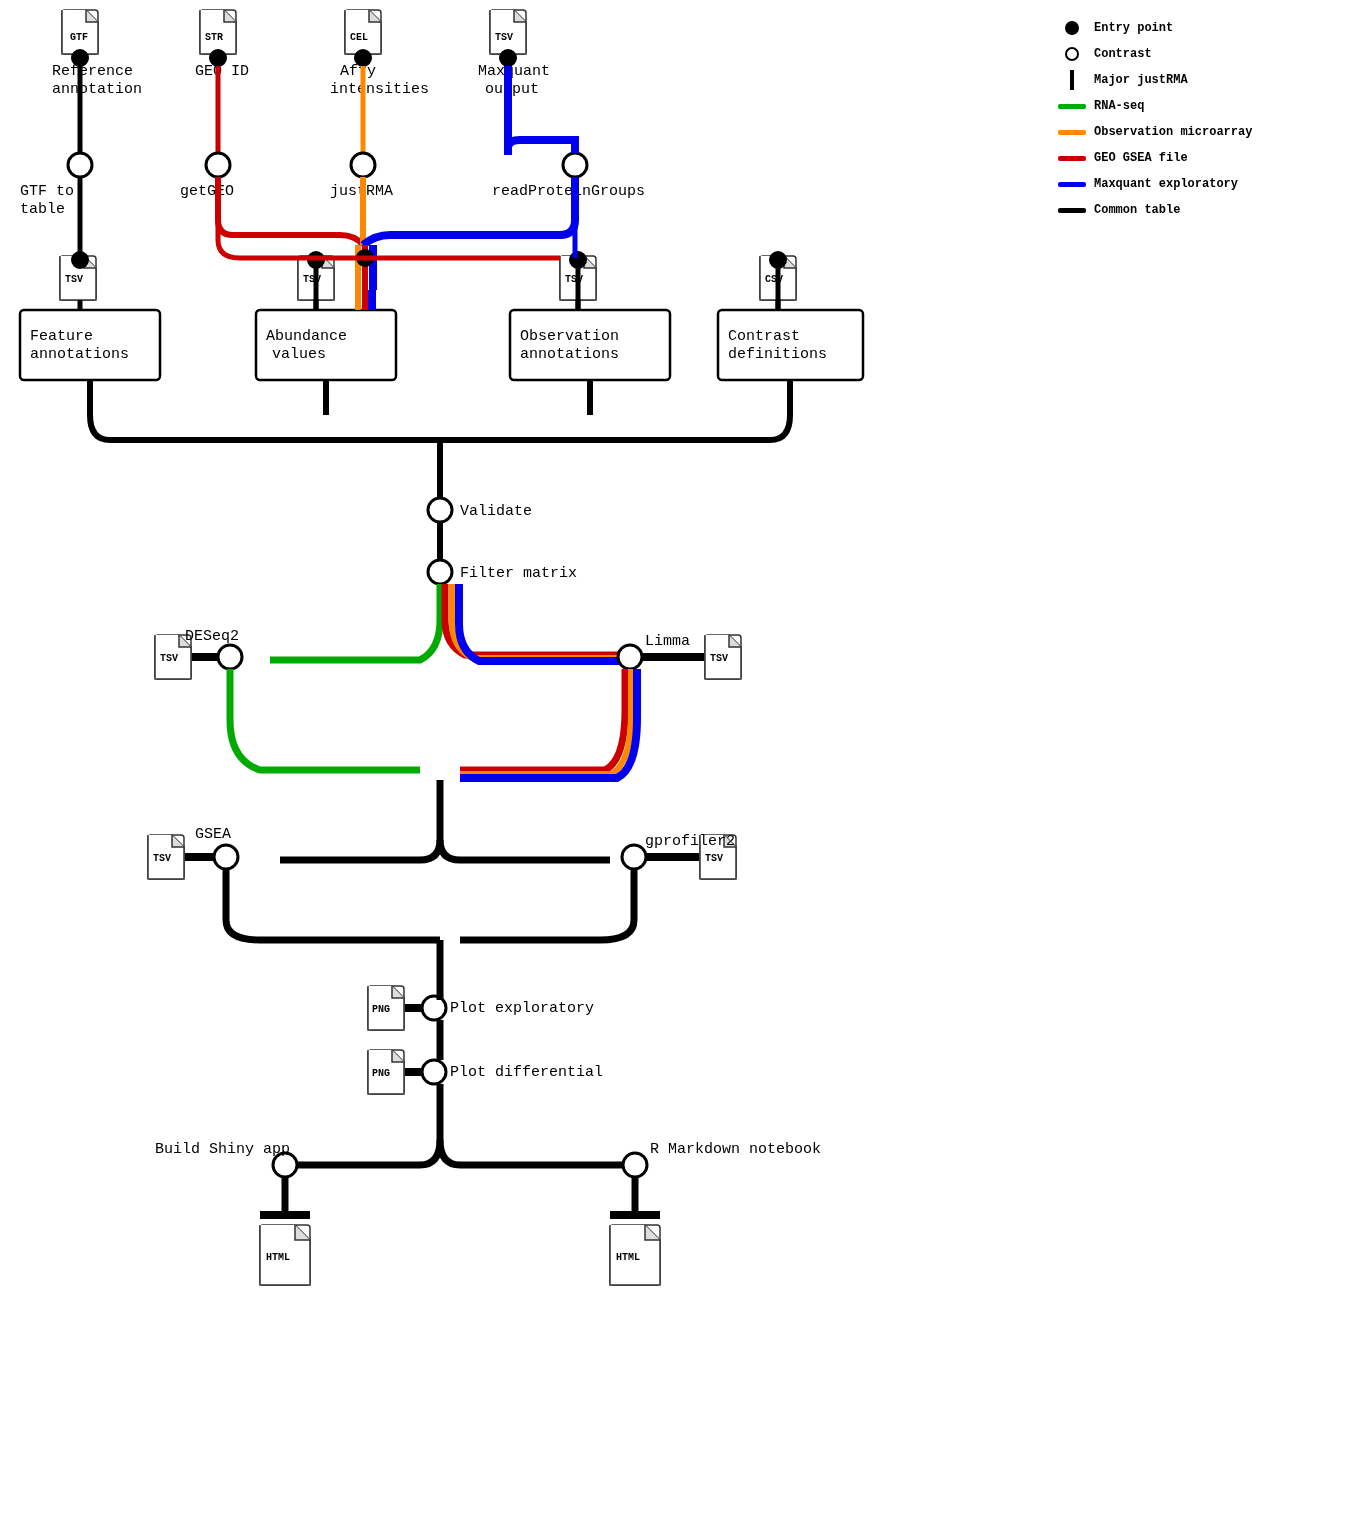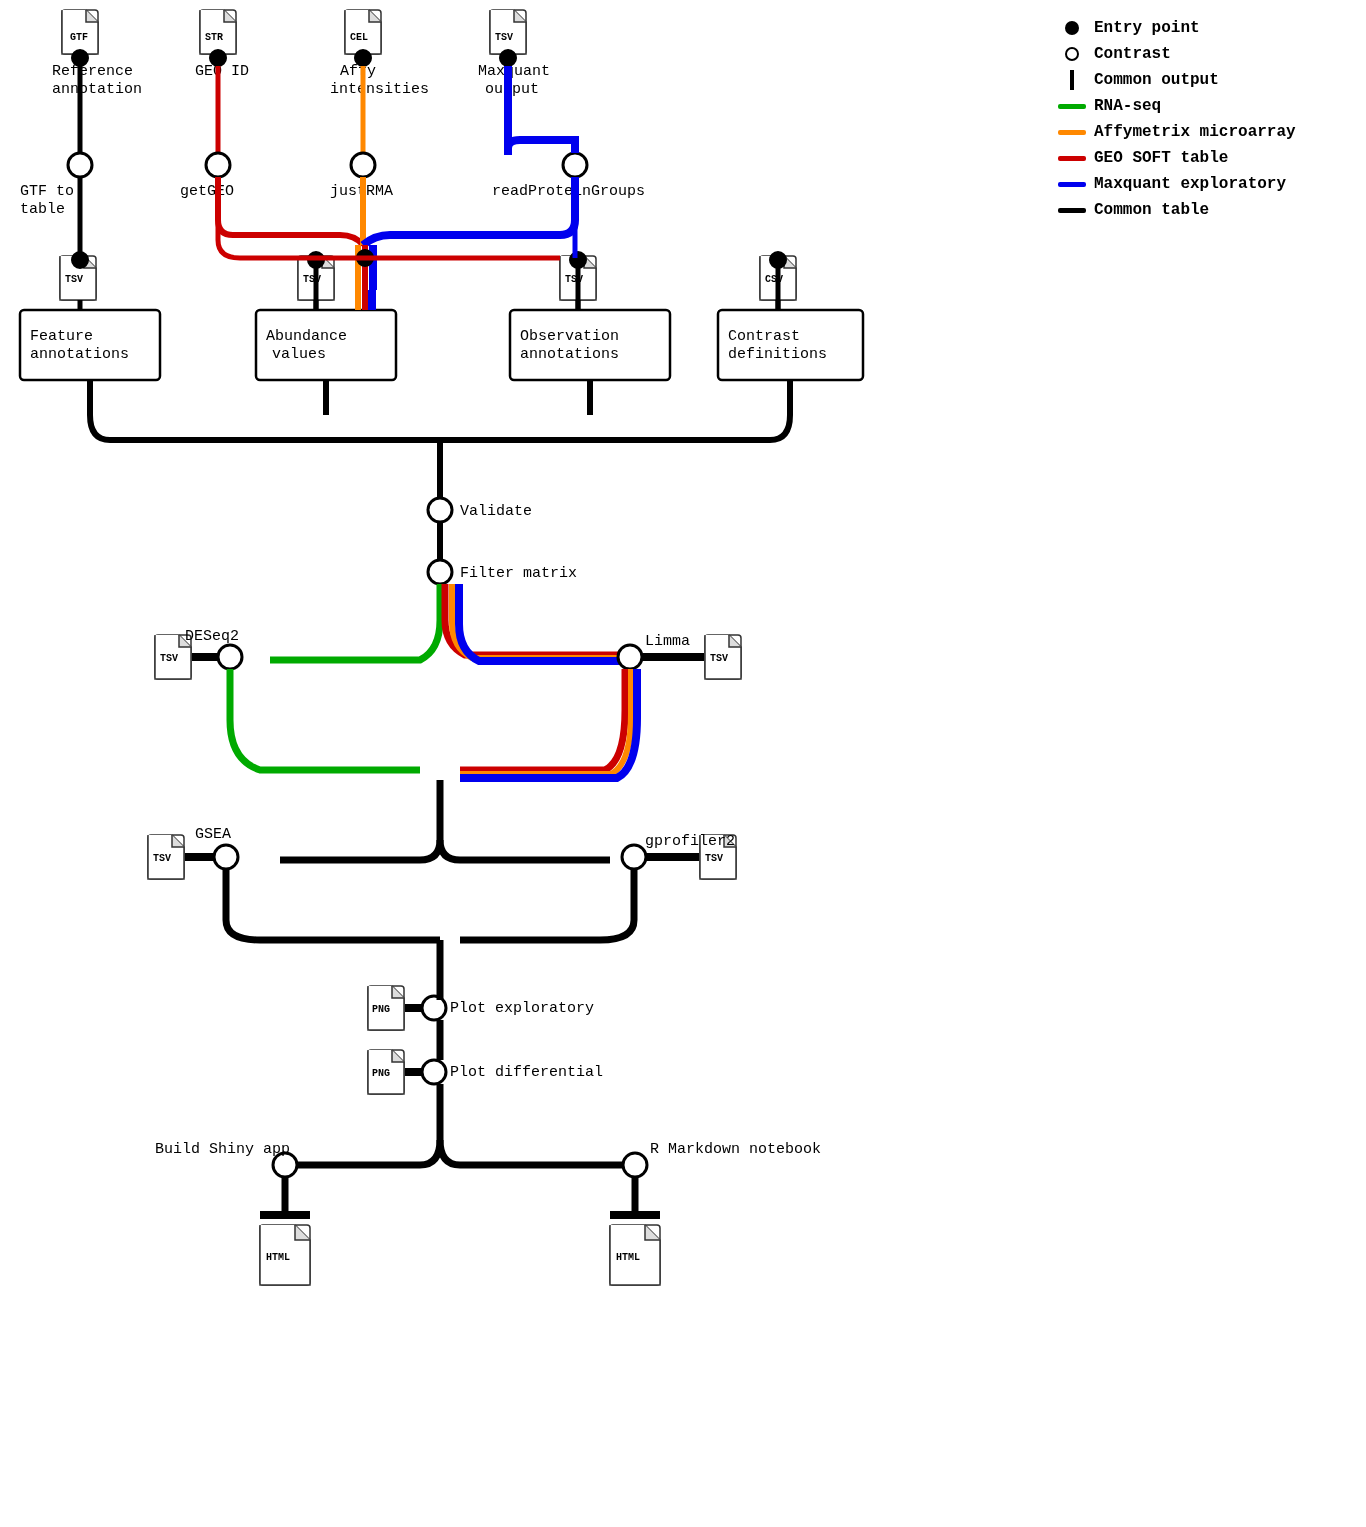--- a/index.html
+++ b/index.html
@@ -22,21 +22,21 @@
       width: 1366px;
       height: 1527px;
     }
     .legend {
       position: absolute;
       top: 10px;
       right: 20px;
       width: 300px;
       background: white;
       padding: 8px 12px;
-      font-size: 16px;
+      font-size: 12px;
       font-weight: bold;
     }
     .legend-item {
       display: flex;
       align-items: center;
       margin-bottom: 6px;
     }
     .legend-icon {
       width: 28px;
       height: 20px;
@@ -85,39 +85,39 @@
     <div class="legend-item">
       <div class="legend-icon">
           <div class="legend-circle-open"></div>
         </div>
       <span>Contrast</span>
     </div>
     <div class="legend-item">
       <div class="legend-icon">
           <div class="legend-bar"></div>
         </div>
-      <span>Common output</span>
+      <span>Major justRMA</span>
     </div>
     <div class="legend-item">
       <div class="legend-icon">
           <div class="legend-line" style="background:#00aa00;"></div>
         </div>
       <span>RNA-seq</span>
     </div>
     <div class="legend-item">
       <div class="legend-icon">
           <div class="legend-line" style="background:#ff8800;"></div>
         </div>
-      <span>Affymetrix microarray</span>
+      <span>Observation microarray</span>
     </div>
     <div class="legend-item">
       <div class="legend-icon">
           <div class="legend-line" style="background:#cc0000;"></div>
         </div>
-      <span>GEO SOFT table</span>
+      <span>GEO GSEA file</span>
     </div>
     <div class="legend-item">
       <div class="legend-icon">
           <div class="legend-line" style="background:#0000ee;"></div>
         </div>
       <span>Maxquant exploratory</span>
     </div>
     <div class="legend-item">
       <div class="legend-icon">
           <div class="legend-line" style="background:#000000;"></div>

